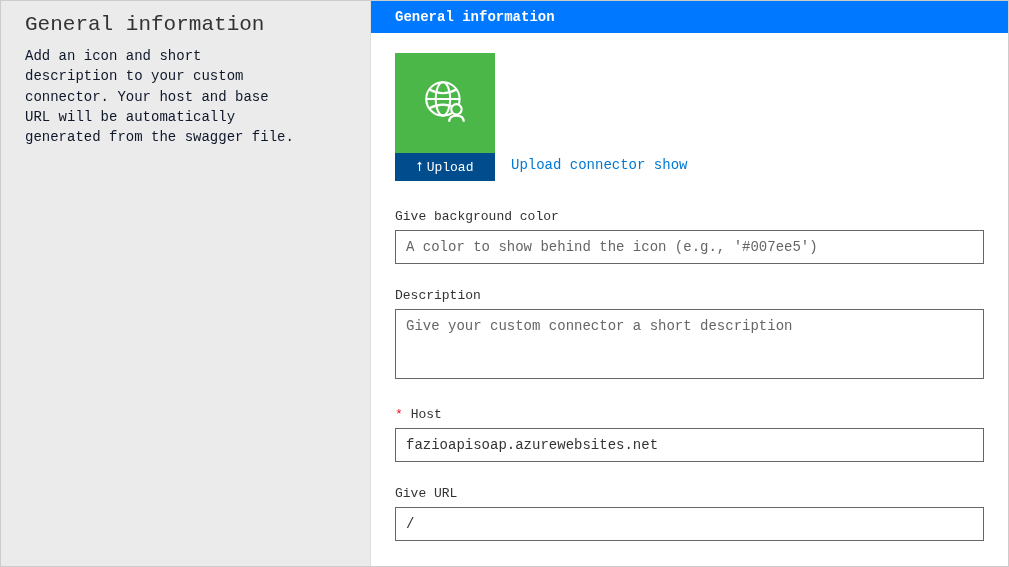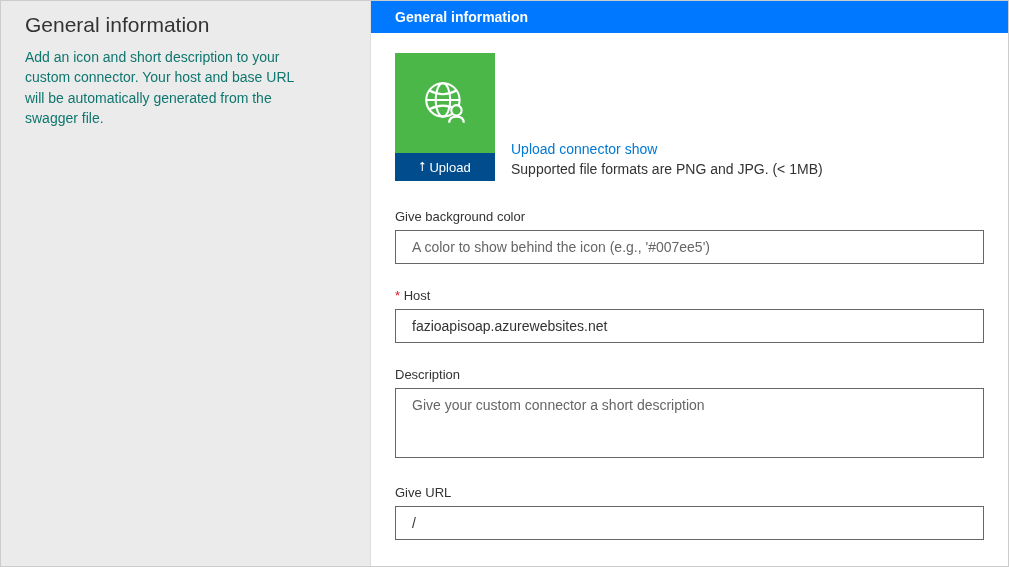--- a/index.html
+++ b/index.html
@@ -9,36 +9,37 @@
       color: #333;
       background: #fff;
       width: 1009px;
       height: 567px;
       overflow: hidden;
       border: 1px solid #ccc;
     }
     .layout {
       display: flex;
       height: 100%;
+      font-family: Liberation Mono, monospace;
     }
     .sidebar {
       width: 370px;
       background: #ebebeb;
       padding: 12px 24px;
       border-right: 1px solid #ddd;
     }
     .sidebar h1 {
       font-size: 21px;
       font-weight: 400;
       color: #333;
       margin-bottom: 10px;
     }
     .sidebar p {
       font-size: 14px;
-      color: #0f766e;
+      color: #0f172a;
       line-height: 1.45;
       max-width: 270px;
     }
     .main {
       flex: 1;
       display: flex;
       flex-direction: column;
       overflow: hidden;
     }
     .main-header {
@@ -114,21 +115,21 @@
       color: #333;
       margin-bottom: 6px;
       display: block;
     }
     .required {
       color: #e81123;
     }
     .text-input {
       width: 100%;
       border: 1px solid #666;
-      padding: 8px 16px;
+      padding: 8px 10px;
       font-size: 14px;
       font-family: inherit;
       color: #333;
       outline: none;
     }
     .text-input::placeholder {
       color: #666;
     }
     textarea.text-input {
       height: 70px;
@@ -166,42 +167,41 @@
               </svg>
             </span>
           </div>
           <div class="upload-btn">
             <span class="arrow">⭡</span>
             <span>Upload</span>
           </div>
         </div>
         <div class="icon-text">
           <div class="link">Upload connector show</div>
-          <div class="hint">Supported file formats are PNG and JPG. (&lt; 1MB)</div>
         </div>
       </div>
 
       <div class="field">
         <label class="field-label">Give background color</label>
         <input type="text" class="text-input" placeholder="A color to show behind the icon (e.g., '#007ee5')" style="">
+      </div>
+
+      <div class="field">
+        <label class="field-label">Description</label>
+        <textarea class="text-input" placeholder="Give your custom connector a short description" style=""></textarea>
       </div>
 
       <div class="field">
         <label class="field-label">
           <span class="required">*</span>
           <span>Host</span>
         </label>
         <input type="text" class="text-input" value="fazioapisoap.azurewebsites.net" style="">
       </div>
 
       <div class="field">
-        <label class="field-label">Description</label>
-        <textarea class="text-input" placeholder="Give your custom connector a short description" style=""></textarea>
-      </div>
-
-      <div class="field">
         <label class="field-label">Give URL</label>
         <input type="text" class="text-input" value="/" style="">
       </div>
 
     </div>
   </section>
 </div>
 
 </body></html>

